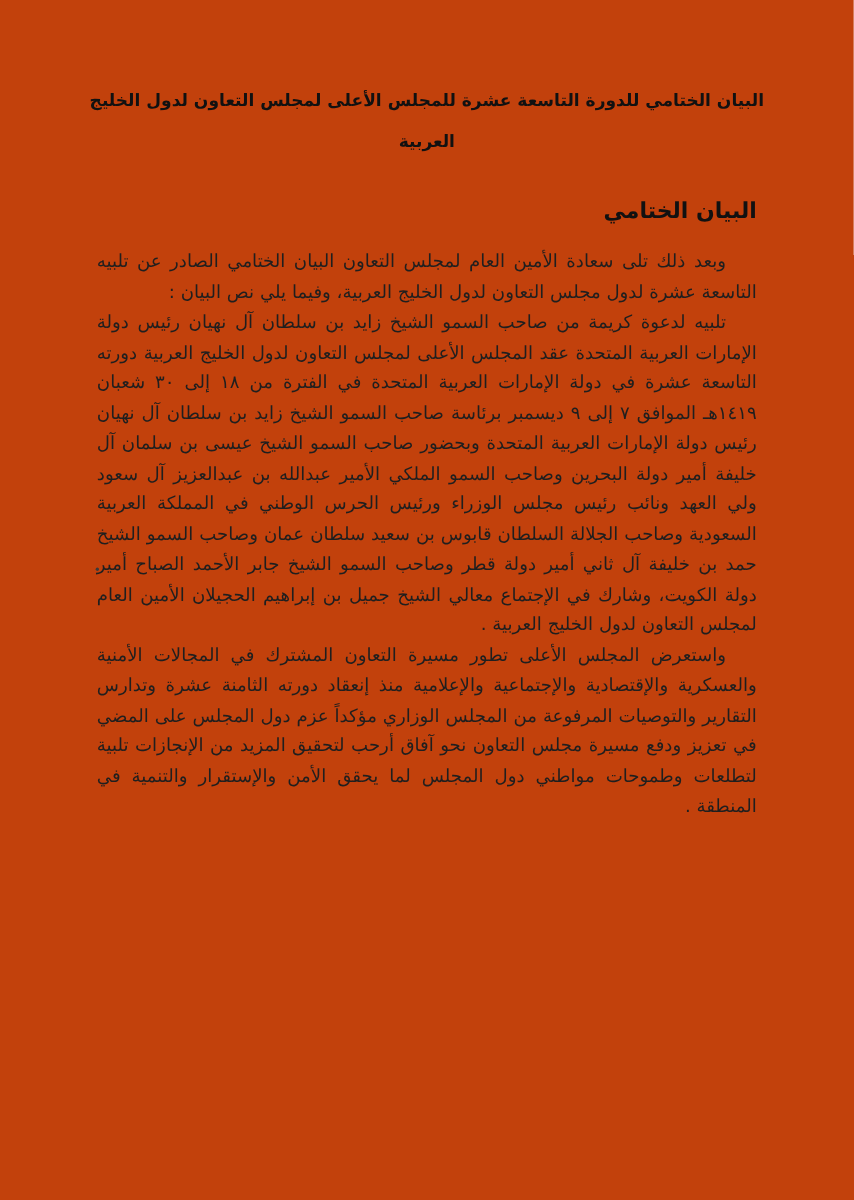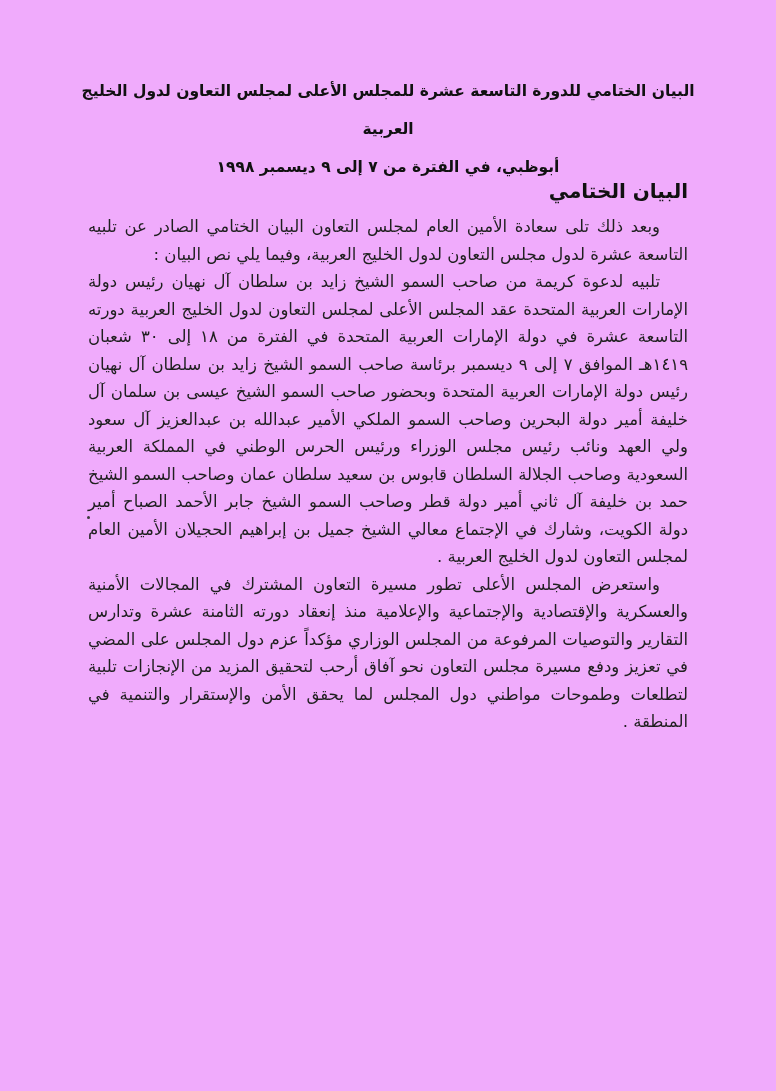--- a/index.html
+++ b/index.html
@@ -10,21 +10,21 @@
     position: relative;
     font-family: "DejaVu Sans", sans-serif;
     color: #1f1f1f;
     overflow: hidden;
   }
   .page {
     position: absolute;
     inset: 0;
     width: 776px;
     height: 1091px;
-    background: #f0abfc;
+    background: #c2410c;
     direction: rtl;
   }
   .doc-title {
     position: absolute;
     top: 72px;
     right: 72px;
     left: 72px;
     text-align: center;
     font-weight: bold;
     font-size: 15.5px;
@@ -36,21 +36,21 @@
     top: 176px;
     right: 88px;
     left: 88px;
   }
   .section-heading {
     font-size: 20px;
     font-weight: bold;
     line-height: 30px;
     text-align: right;
     color: #111111;
-    margin-bottom: 7px;
+    margin-bottom: 18px;
   }
   .para {
     font-size: 16.5px;
     line-height: 27.5px;
     text-align: justify;
     text-justify: inter-word;
     text-indent: 28px;
     color: #1f1f1f;
   }
   .speck {
@@ -63,21 +63,20 @@
     background: #3a3a3a;
   }
 </style>
 </head>
 <body>
 
 <div class="page">
 
   <header class="doc-title">
     <div>البيان الختامي للدورة التاسعة عشرة للمجلس الأعلى لمجلس التعاون لدول الخليج العربية</div>
-    <div>أبوظبي، في الفترة من ٧ إلى ٩ ديسمبر ١٩٩٨</div>
   </header>
 
   <main class="doc-body">
     <h2 class="section-heading">البيان الختامي</h2>
 
     <p class="para">وبعد ذلك تلى سعادة الأمين العام لمجلس التعاون البيان الختامي الصادر عن تلبيه التاسعة عشرة لدول مجلس التعاون لدول الخليج العربية، وفيما يلي نص البيان :</p>
 
     <p class="para">تلبيه لدعوة كريمة من صاحب السمو الشيخ زايد بن سلطان آل نهيان رئيس دولة الإمارات العربية المتحدة عقد المجلس الأعلى لمجلس التعاون لدول الخليج العربية دورته التاسعة عشرة في دولة الإمارات العربية المتحدة في الفترة من ١٨ إلى ٣٠ شعبان ١٤١٩هـ الموافق ٧ إلى ٩ ديسمبر برئاسة صاحب السمو الشيخ زايد بن سلطان آل نهيان رئيس دولة الإمارات العربية المتحدة وبحضور صاحب السمو الشيخ عيسى بن سلمان آل خليفة أمير دولة البحرين وصاحب السمو الملكي الأمير عبدالله بن عبدالعزيز آل سعود ولي العهد ونائب رئيس مجلس الوزراء ورئيس الحرس الوطني في المملكة العربية السعودية وصاحب الجلالة السلطان قابوس بن سعيد سلطان عمان وصاحب السمو الشيخ حمد بن خليفة آل ثاني أمير دولة قطر وصاحب السمو الشيخ جابر الأحمد الصباح أمير دولة الكويت، وشارك في الإجتماع معالي الشيخ جميل بن إبراهيم الحجيلان الأمين العام لمجلس التعاون لدول الخليج العربية .</p>
 
     <p class="para">واستعرض المجلس الأعلى تطور مسيرة التعاون المشترك في المجالات الأمنية والعسكرية والإقتصادية والإجتماعية والإعلامية منذ إنعقاد دورته الثامنة عشرة وتدارس التقارير والتوصيات المرفوعة من المجلس الوزاري مؤكداً عزم دول المجلس على المضي في تعزيز ودفع مسيرة مجلس التعاون نحو آفاق أرحب لتحقيق المزيد من الإنجازات تلبية لتطلعات وطموحات مواطني دول المجلس لما يحقق الأمن والإستقرار والتنمية في المنطقة .</p>

